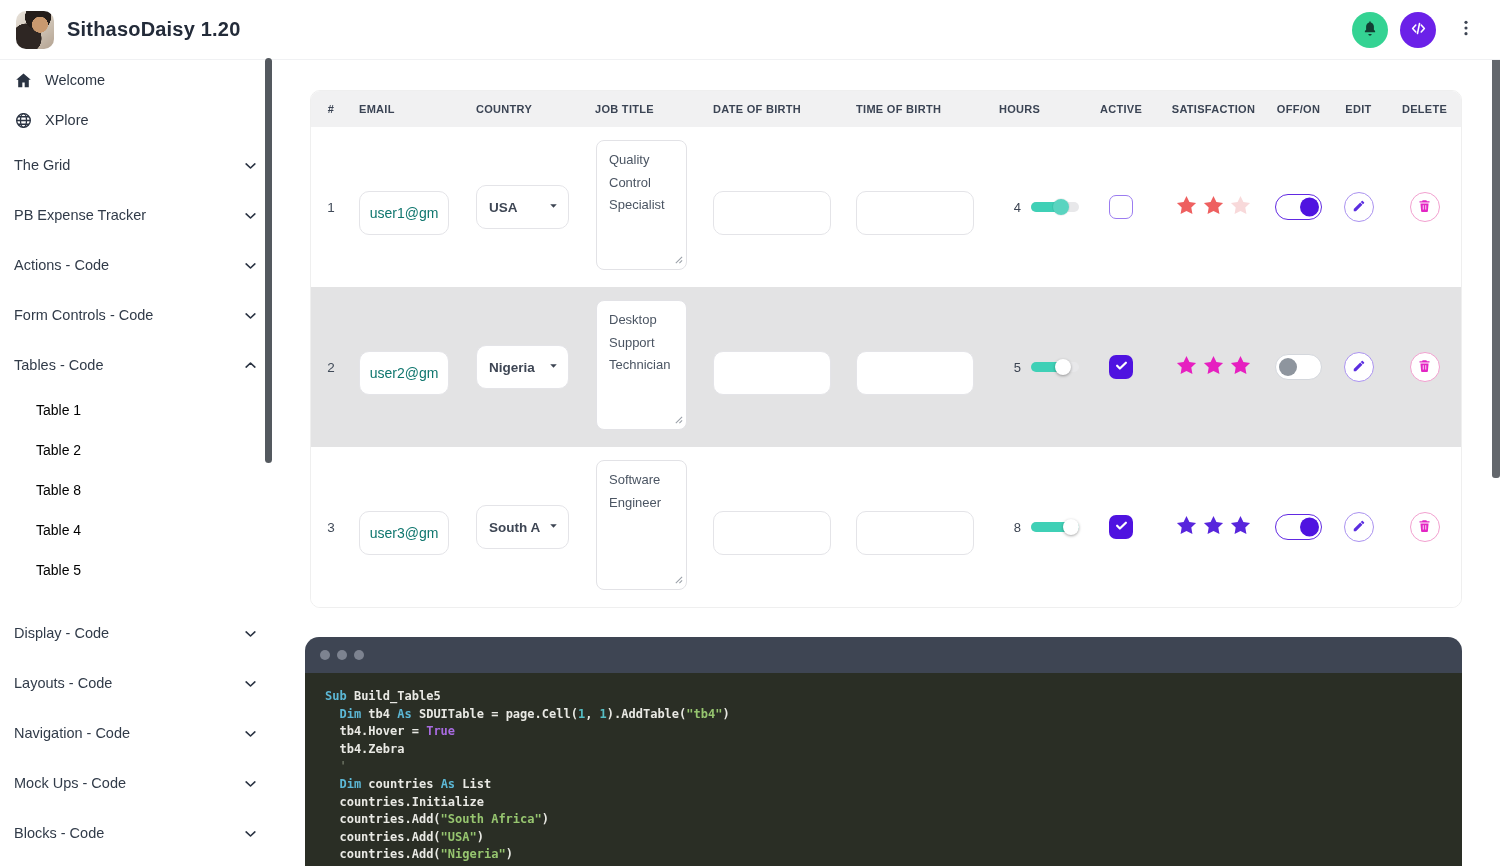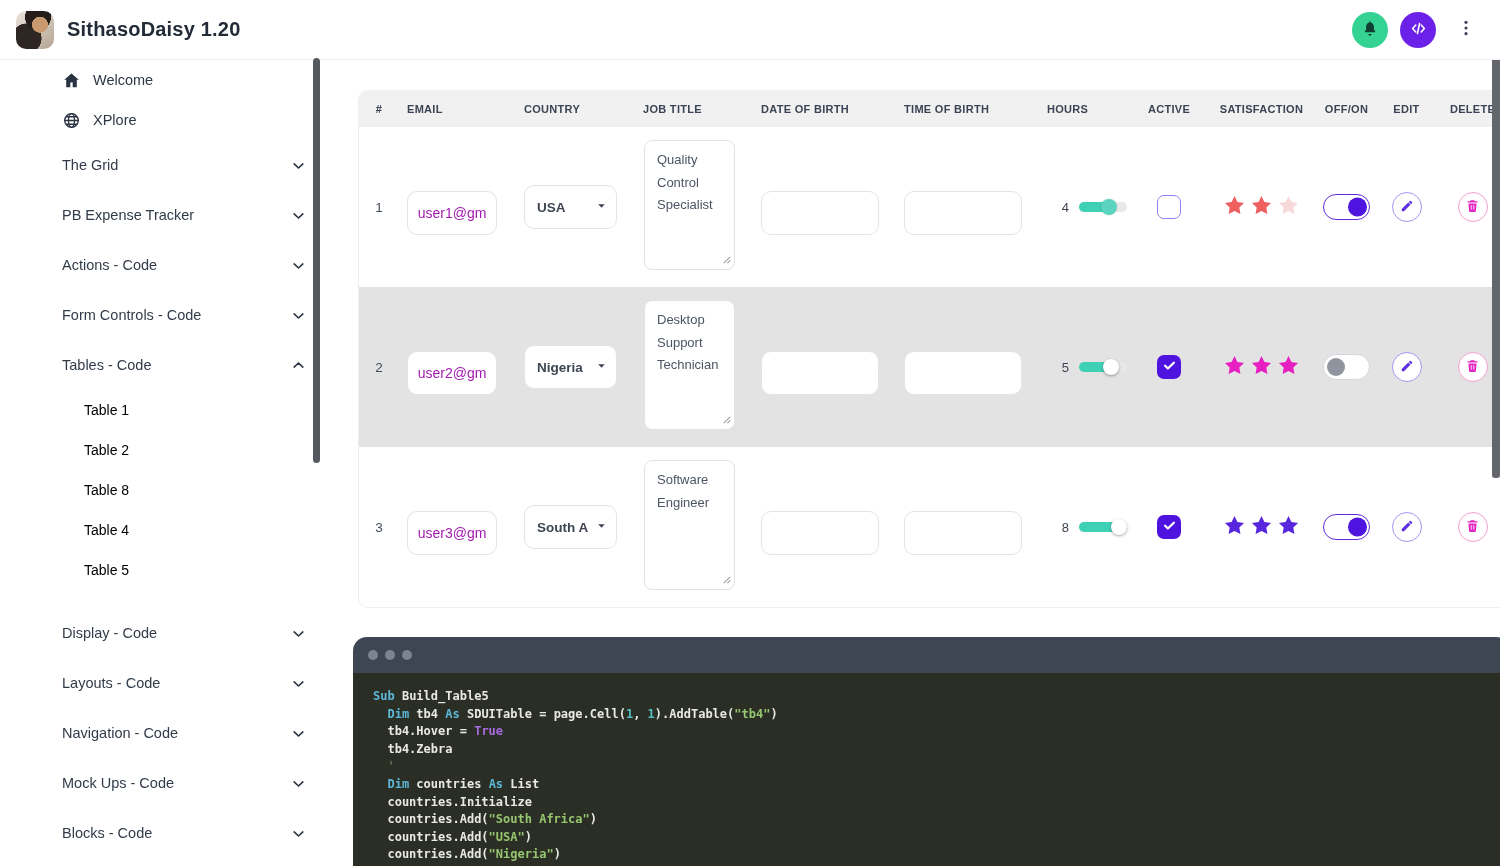--- a/index.html
+++ b/index.html
@@ -19,21 +19,21 @@
   .app-title { font-size:20px; font-weight:700; color:#232b39; letter-spacing:.2px; }
   .top-actions { display:flex; align-items:center; gap:12px; }
   .round-btn { width:36px; height:36px; border-radius:50%; border:none; display:flex;
     align-items:center; justify-content:center; cursor:pointer; }
   .btn-bell { background:#34d393; }
   .btn-code { background:#6b21e8; }
   .kebab { background:none; border:none; margin-left:8px; display:flex; align-items:center; cursor:pointer; }
 
   
   .shell { display:flex; height:806px; }
-  .sidebar { width:280px; flex:none; position:relative; background:#fff;margin-left:48px; }
+  .sidebar { width:280px; flex:none; position:relative; background:#fff; }
   .side-link { height:40px; display:flex; align-items:center; gap:12px; padding-left:14px;
     font-size:14.5px; color:#2e3744; cursor:pointer; }
   .side-group { height:50px; display:flex; align-items:center; justify-content:space-between;
     padding:0 22px 0 14px; font-size:14.5px; color:#313b49; cursor:pointer; }
   .side-sub { height:40px; display:flex; align-items:center; padding-left:36px;
     font-size:14px; color:#000000; cursor:pointer; }
   .side-gap { height:18px; }
   .s-icon { display:flex; align-items:center; }
   .side-scrollbar { position:absolute; left:265px; top:-2px; width:7px; height:405px;
     background:#54595f; border-radius:4px; }
@@ -55,21 +55,21 @@
   .trow.zebra { background:#e3e3e4; }
   .c { display:flex; align-items:center; }
   .c-idx { justify-content:center; font-size:13.5px; color:#414b59; }
   .c-email { padding-left:8px; } .c-country { padding-left:12px; }
   .c-job { padding-left:13px; } .c-dob,.c-tob { padding-left:12px; }
   .c-hours { justify-content:flex-end; padding-right:2px; gap:10px; }
   .c-ctr { justify-content:center; }
   .c-sat { justify-content:center; gap:2px; }
 
   .inp { height:44px; border:1px solid #e4e4e8; border-radius:10px; background:#fff;
-    font-family:inherit; font-size:14px; color:#a21caf; outline:none;margin-top:12px; }
+    font-family:inherit; font-size:14px; color:#0f766e; outline:none;margin-top:12px; }
   .inp.email { width:90px; text-align:center; padding:0 6px; }
   .inp.datetime { width:118px; padding:0 10px; }
   .select { width:93px; height:44px; border:1px solid #e4e4e8; border-radius:10px; background:#fff;
     display:flex; align-items:center; justify-content:space-between; padding:0 8px 0 12px; cursor:pointer;gap:7px; }
   .sel-text { font-size:13.5px; font-weight:700; color:#3e4654; white-space:nowrap;
     overflow:hidden; max-width:53px; }
   .ta-wrap { position:relative; }
   textarea.job { width:91px; height:130px; border:1px solid #e2e2e6; border-radius:8px;
     background:#fff; resize:none; font-family:inherit; font-size:13px; line-height:22.5px;
     padding:8px 6px 8px 12px; color:#4b5563; outline:none; overflow:hidden; }

